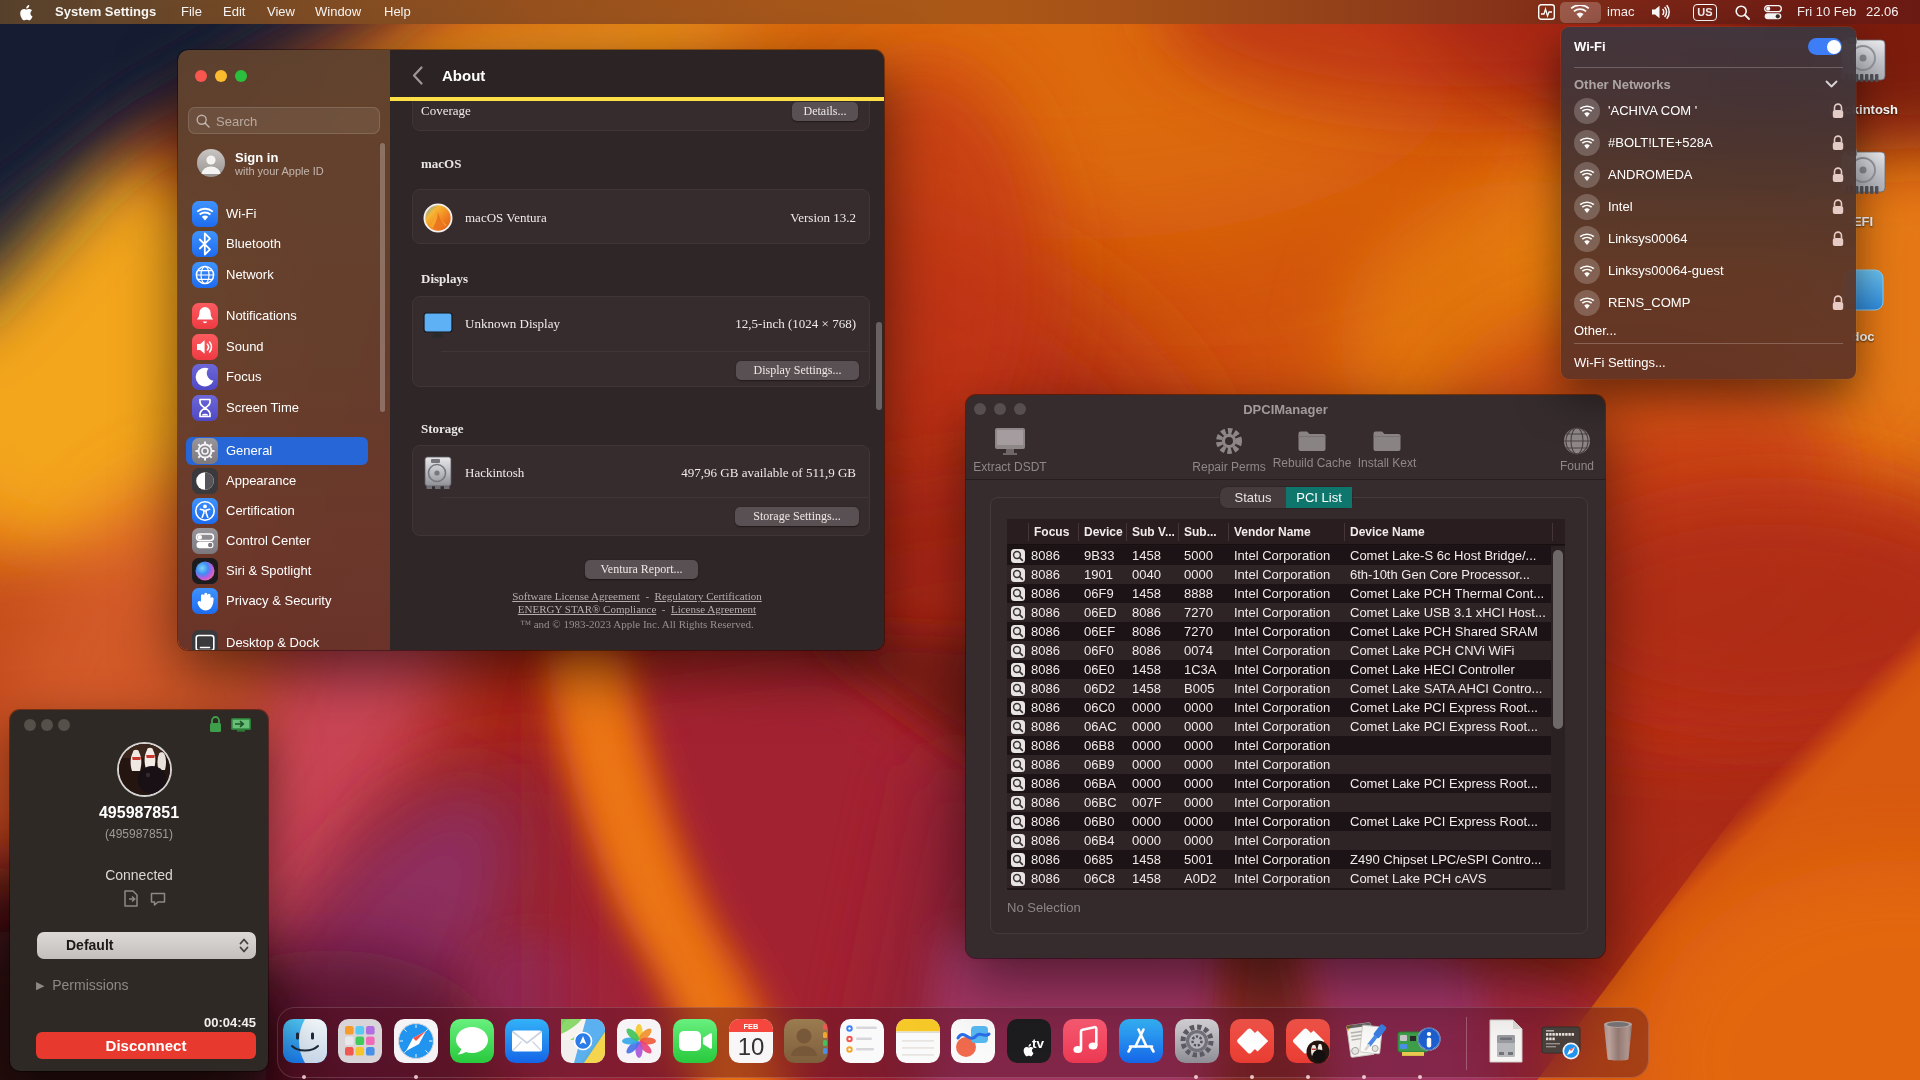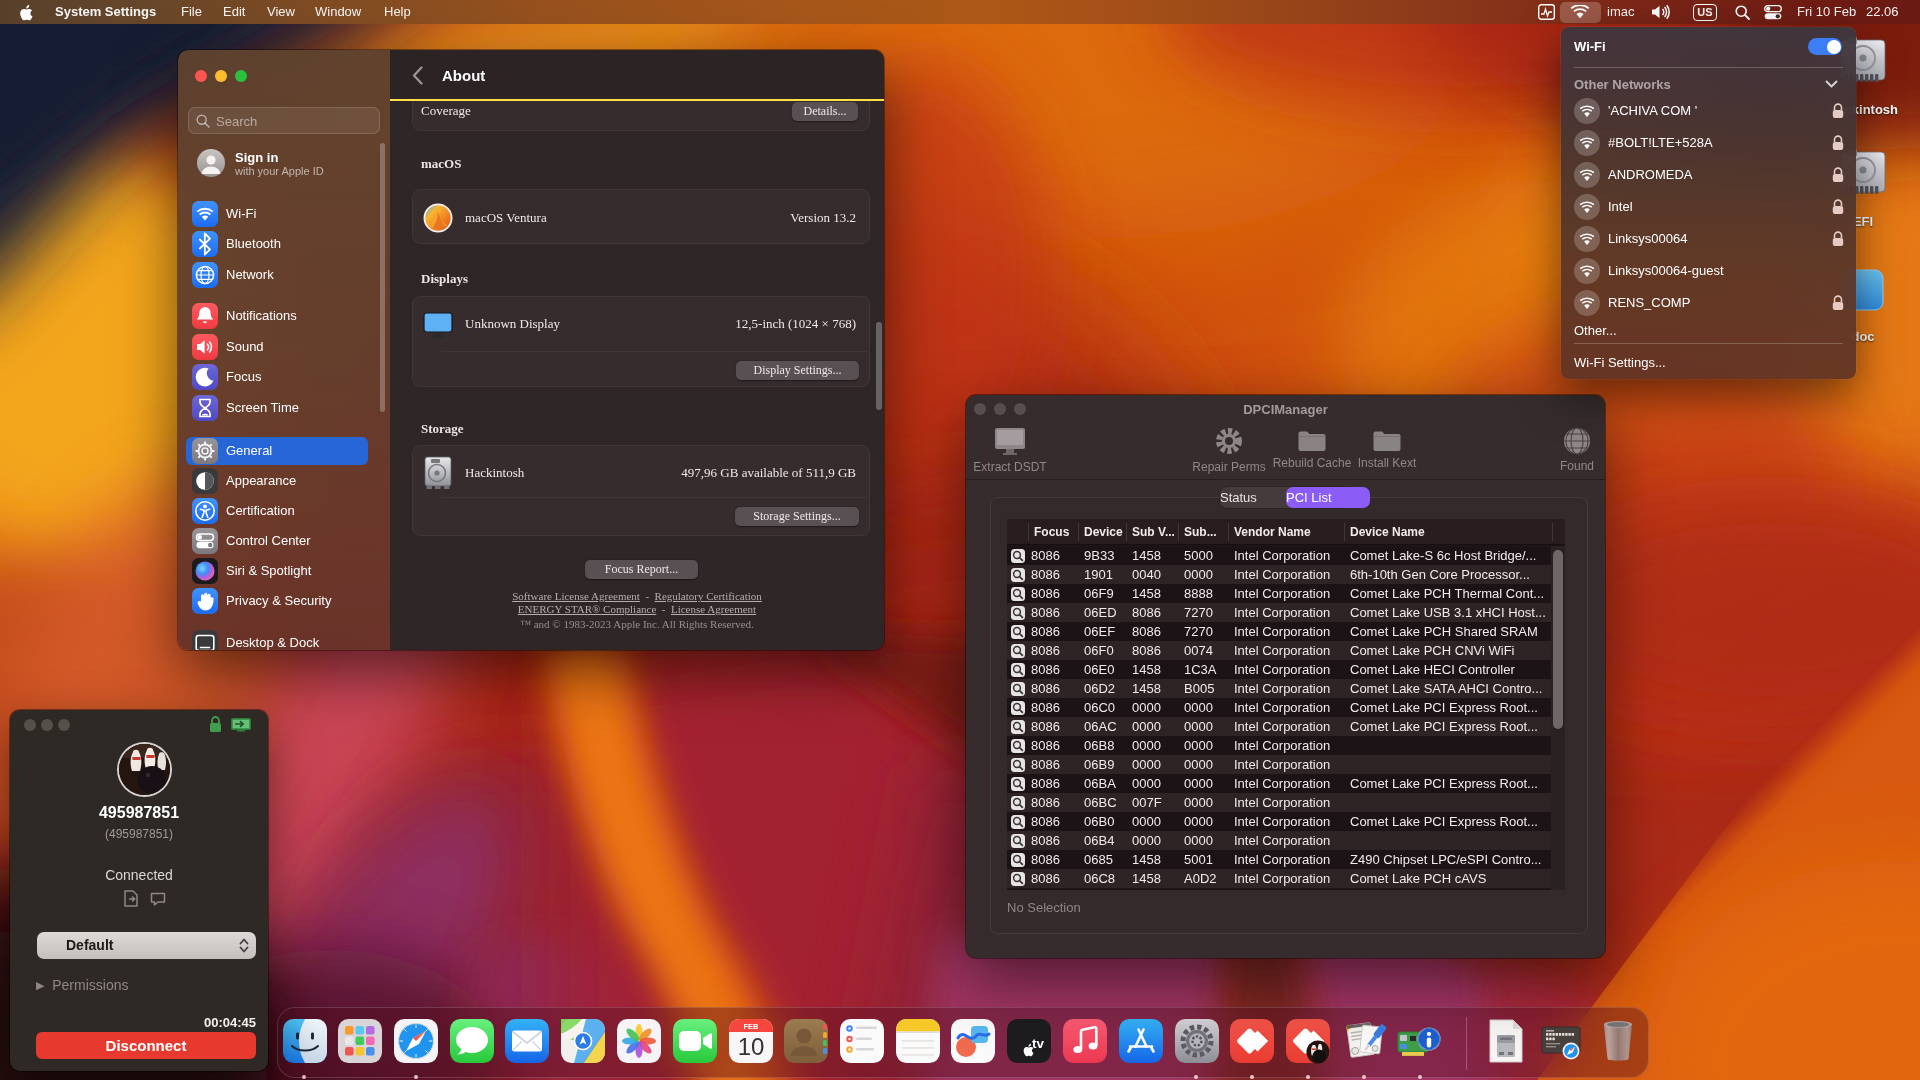--- a/index.html
+++ b/index.html
@@ -38,35 +38,35 @@
   .wifi-c { position:absolute; left:0; top:0; width:26px; height:26px; border-radius:50%; background:rgba(255,255,255,0.21); }
   .wname { position:absolute; left:34px; top:5px; white-space:nowrap; }
   .wlock { position:absolute; left:258px; top:5px; }
   
   #win-anydesk { position:absolute; left:10px; top:710px; width:258px; height:361px; background:#2f2926;
     border-radius:10px; box-shadow:0 18px 50px rgba(0,0,0,0.5), 0 0 0 1px rgba(0,0,0,0.4); }
   
   #win-dpci { position:absolute; left:966px; top:395px; width:639px; height:563px; background:#362c2d;
     border-radius:10px; box-shadow:0 22px 60px rgba(0,0,0,0.5), 0 0 0 1px rgba(0,0,0,0.4); }
   .dtool { position:absolute; text-align:center; color:#8f8789; font-size:12px; }
-  .dtab { position:absolute; top:0; height:21px; line-height:21px; font-size:13px; color:#e8e2e2; }
+  .dtab { position:absolute; top:0; height:21px; line-height:21px; font-size:13px; text-align:center; color:#e8e2e2; }
   .drow { position:absolute; left:0; width:544px; height:19px; line-height:19px; font-size:13px; color:#f1ebeb; white-space:nowrap; }
   .drow span { position:absolute; top:0; }
   .dmag { position:absolute; left:4px; top:2.5px; width:14px; height:14px; border-radius:3.5px; background:#e8e4e4; }
   .dhead span { position:absolute; top:0; font-size:12px; font-weight:bold; color:#f1ebeb; }
   
   #win-settings { position:absolute; left:178px; top:50px; width:706px; height:600px;
     border-radius:10px; box-shadow:0 22px 60px rgba(0,0,0,0.55), 0 0 0 1px rgba(0,0,0,0.35);
     overflow:hidden; }
   #ss-side { position:absolute; left:0; top:0; width:212px; height:600px;
     background:linear-gradient(180deg, rgba(94,66,46,0.97) 0%, rgba(97,64,46,0.97) 30%, rgba(99,61,45,0.97) 55%, rgba(104,56,43,0.97) 80%, rgba(103,50,40,0.97) 100%);
     backdrop-filter:blur(26px); }
   #ss-main { position:absolute; left:212px; top:0; width:494px; height:600px; background:#2e2627;font-family:Liberation Serif, serif; }
   #ss-title { position:absolute; left:212px; top:0; width:494px; height:51px; background:#2b2324;
-    border-bottom:2px solid #fde047; }
+    border-bottom:4px solid #fde047; }
   .tl { position:absolute; top:20px; width:12px; height:12px; border-radius:50%; }
   .srow { position:absolute; left:8px; width:182px; height:28px; border-radius:6px; color:#fff; font-size:13px; }
   .srow .ic { position:absolute; left:6px; top:1px; width:26px; height:26px; border-radius:6.5px; }
   .srow .lb { position:absolute; left:40px; top:0; line-height:28px; }
   .ic svg { position:absolute; left:0; top:0; }
   .shead { font-size:13px; font-weight:bold; color:#ebe6e6; position:absolute; }
   .card { position:absolute; left:22px; width:458px; background:#362c2e; border:1px solid #403637; border-radius:8px; }
   .btn { position:absolute; background:#585052; border-radius:5px; color:#eee8e8; font-size:12px; text-align:center;
      box-shadow:0 0.5px 1.5px rgba(0,0,0,0.45); }
   .cardlbl { position:absolute; font-size:13px; color:#efeaea; }
@@ -798,21 +798,21 @@
       <rect x="3.5" y="30" width="5.5" height="3" fill="#6e6e74"></rect>
             <rect x="12" y="30" width="5.5" height="3" fill="#6e6e74"></rect>
             <rect x="21" y="30" width="5.5" height="3" fill="#6e6e74"></rect>
     </svg>
     <div class="cardlbl" style="left:52px;top:19px">Hackintosh</div>
     <div class="cardval" style="top:19px">497,96 GB available of 511,9 GB</div>
     <div class="cdiv" style="top:51px"></div>
     <div class="btn" style="left:322px;top:61px;width:124px;height:19px;line-height:19px">Storage Settings...</div>
   </div>
 
-  <div class="btn" style="left:195px;top:510px;width:113px;height:19px;line-height:19px">Focus Report...</div>
+  <div class="btn" style="left:195px;top:510px;width:113px;height:19px;line-height:19px">Ventura Report...</div>
   <div style="position:absolute;left:0;top:540px;width:494px;text-align:center;font-size:11px;color:#b5aeae">
     <span style="text-decoration:underline">Software License Agreement</span>&nbsp;&nbsp;-&nbsp;&nbsp;<span style="text-decoration:underline">Regulatory Certification</span><br>
     <span style="line-height:15px"><span style="text-decoration:underline">ENERGY STAR® Compliance</span>&nbsp;&nbsp;-&nbsp;&nbsp;<span style="text-decoration:underline">License Agreement</span></span><br>
     <span style="line-height:14px;color:#968f8f">™ and © 1983-2023 Apple Inc. All Rights Reserved.</span>
   </div>
   <div style="position:absolute;right:2px;top:272px;width:6px;height:88px;border-radius:3px;background:rgba(255,255,255,0.28)"></div>
 </div>
   <div id="ss-title">
     <svg style="position:absolute;left:22px;top:16px" width="11" height="19" viewBox="0 0 11 19">
           <path d="M9.5 1.5 L2 9.5 L9.5 17.5" fill="none" stroke="#9d9798" stroke-width="2.2" stroke-linecap="round" stroke-linejoin="round"></path>
@@ -863,21 +863,21 @@
           </g>
         </svg>
     <div>Found</div>
   </div>
   <div style="position:absolute;left:0;top:84px;width:639px;height:1px;background:#251d1e"></div>
 
   <div style="position:absolute;left:24px;top:102px;width:598px;height:437px;border:1px solid #453a3b;border-radius:8px;background:#342a2b"></div>
 
   <div style="position:absolute;left:254px;top:92px;width:132px;height:21px;background:#453b3c;border-radius:7px;box-shadow:0 0 0 0.5px rgba(0,0,0,0.3)">
     <div class="dtab" style="left:0;width:66px">Status</div>
-    <div class="dtab" style="left:66px;width:84px;background:#8b5cf6;border-radius:7px;color:#fff">PCI List</div>
+    <div class="dtab" style="left:66px;width:66px;background:#0f766e;border-radius:0;color:#fff">PCI List</div>
   </div>
 
   <div id="dtable" style="position:absolute;left:41px;top:124px;width:558px;height:371px;background:#1d1516;overflow:hidden">
     <div class="dhead" style="position:absolute;left:0;top:0;width:558px;height:26px;background:#2a1d1f;border-bottom:1px solid #161010">
       <span style="left:27px;top:6px">Focus</span>
           <span style="left:77px;top:6px">Device</span>
           <span style="left:125px;top:6px">Sub V...</span>
           <span style="left:177px;top:6px">Sub...</span>
           <span style="left:227px;top:6px">Vendor Name</span>
           <span style="left:343px;top:6px">Device Name</span>

